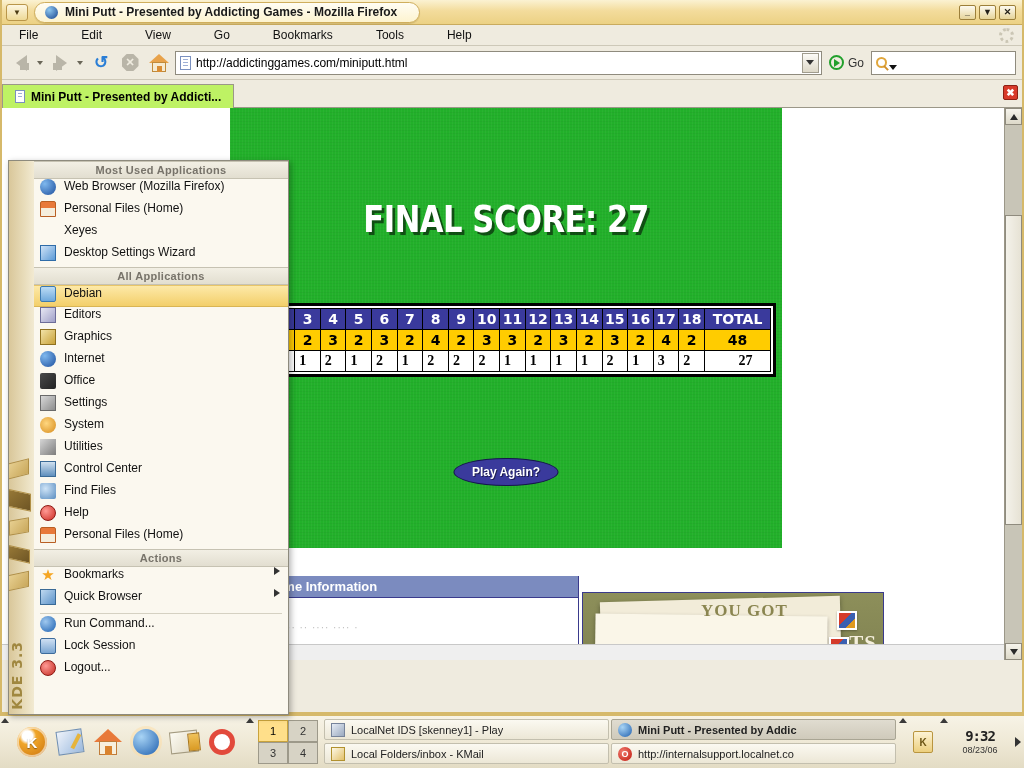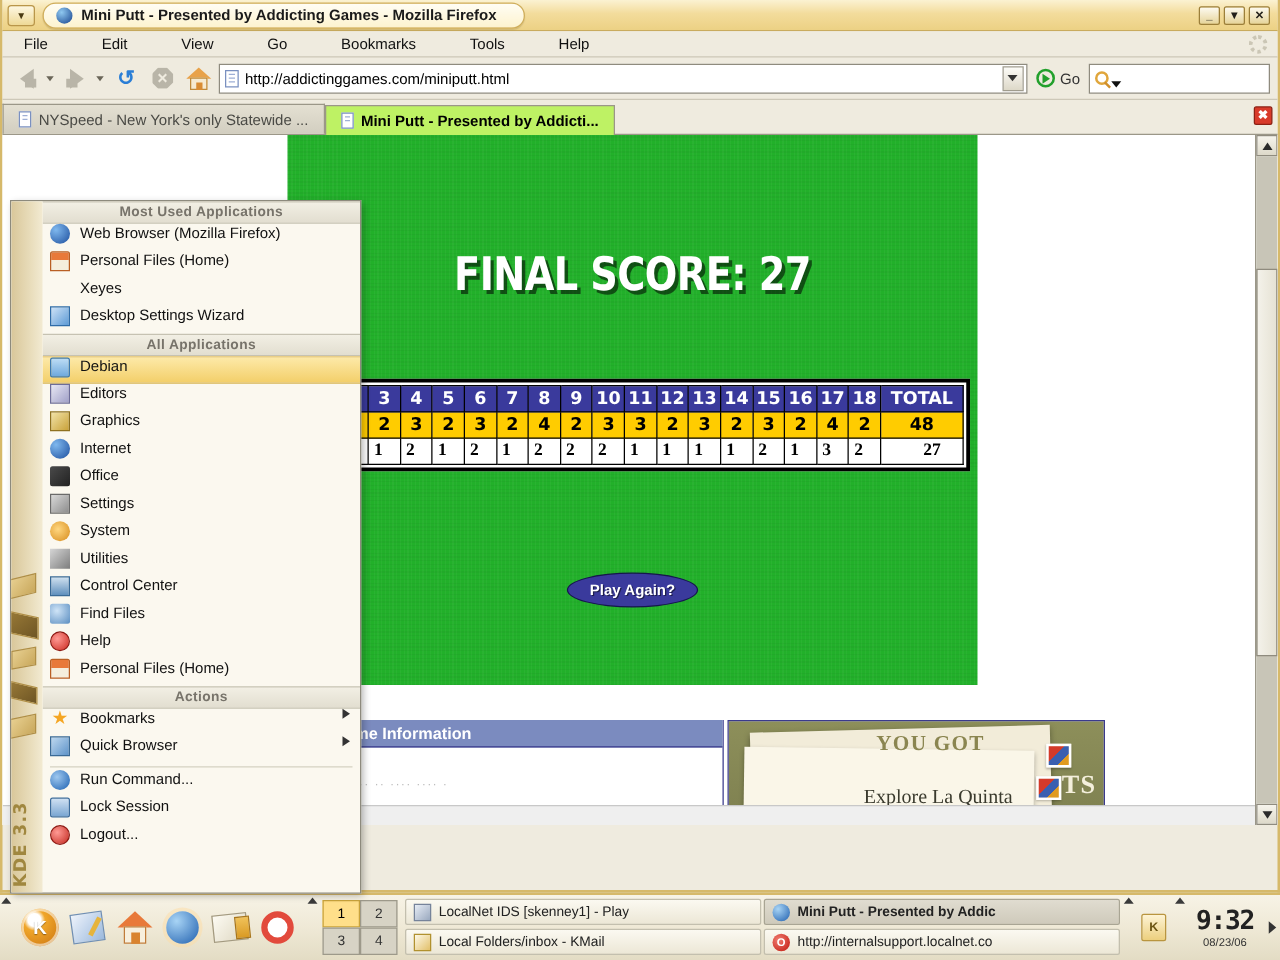--- a/index.html
+++ b/index.html
@@ -210,21 +210,21 @@
     position: absolute; left: 255px; top: 468px; width: 322px; height: 84px;
     background: #fff; border: 1px solid #3a3a8c; border-top: none;
   }
   .info-header {
     background: #7b8bbf; color: #fff; font-weight: bold; font-size: 13px;
     padding: 3px 8px; border-bottom: 1px solid #3a3a8c;
   }
   .info-link { padding: 4px 8px 0; font-size: 12px; color: #1a3fa0; text-decoration: underline; }
   .info-blur { padding: 6px 8px; font-size: 10px; color: #bdbdbd; letter-spacing: 1px; }
   .ad-panel {
-    position: absolute; left: 580px; top: 468px; width: 302px; height: 84px;
+    position: absolute; left: 580px; top: 484px; width: 302px; height: 84px;
     border: 1px solid #3a3a8c; overflow: hidden;
     background: linear-gradient(to bottom,#8d8f5a,#7e8050);
   }
   .ad-card {
     position: absolute; left: 18px; top: 6px; width: 240px; height: 90px;
     background: #f2ecd9; transform: rotate(-1.5deg);
     box-shadow: 0 2px 5px rgba(0,0,0,.35);
   }
   .ad-card2 {
     position: absolute; left: 12px; top: 22px; width: 232px; height: 80px;
@@ -411,21 +411,21 @@
   .tray-ico {
     width: 20px; height: 22px; background: linear-gradient(to bottom,#fdf3d4,#eccf7e);
     border: 1px solid #b9953f; border-radius: 2px;
     display:flex;align-items:center;justify-content:center; font-size:10px;font-weight:bold;color:#6b5413;
   }
   .clock {
     display: flex; flex-direction: column; align-items: center; justify-content: center;
     padding: 0 6px; min-width: 64px;
   }
   .clock-time {
-    font-family: "DejaVu Sans Mono", monospace; font-size: 21px; font-weight: bold;
+    font-family: "DejaVu Sans Mono", monospace; font-size: 14px; font-weight: bold;
     color: #222; letter-spacing: -1px; line-height: 1;
   }
   .clock-date { font-size: 9px; color: #333; margin-top: 2px; }
   .panel-arrow {
     width: 12px; display:flex;align-items:center;justify-content:center;
   }
   .panel-arrow i { width:0;height:0;border-top:5px solid transparent;border-bottom:5px solid transparent;border-left:6px solid #333;}
 </style>
 </head>
 <body>
@@ -496,24 +496,20 @@
         <span class="go-circle"></span>
         <span class="go-label">Go</span>
       </div>
       <div class="searchbar">
         <span class="mag"></span>
         <span class="mag-caret"></span>
       </div>
     </div>
 
     <div class="tabstrip">
-      <div class="tab">
-        <span class="tab-favicon"></span>
-        <span class="tab-label">NYSpeed - New York's only Statewide ...</span>
-      </div>
       <div class="tab active">
         <span class="tab-favicon"></span>
         <span class="tab-label">Mini Putt - Presented by Addicti...</span>
       </div>
       <div class="tabclose">✖</div>
     </div>
 
     <div class="viewport">
       <div class="page">
 

